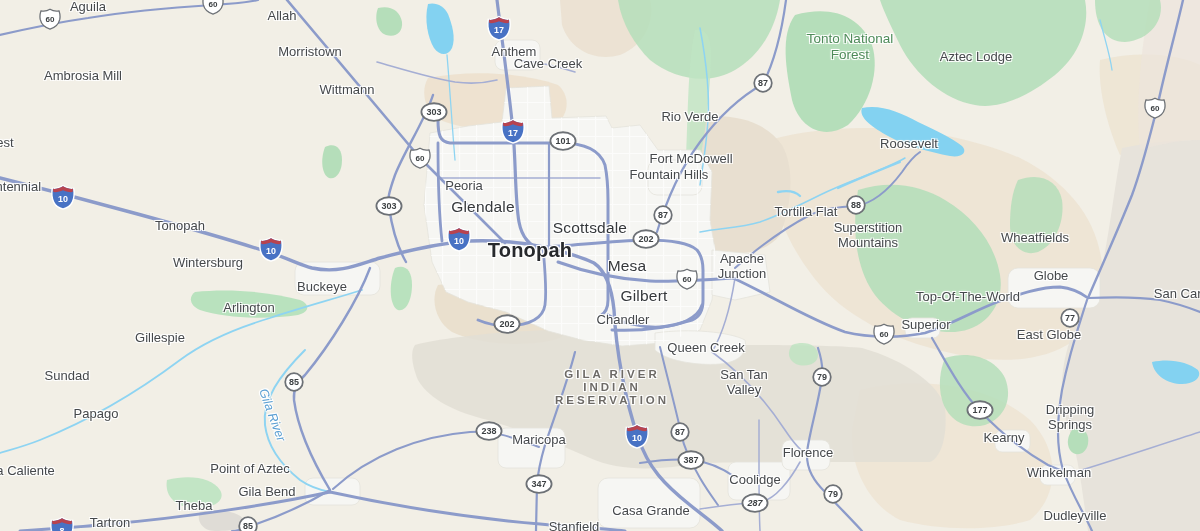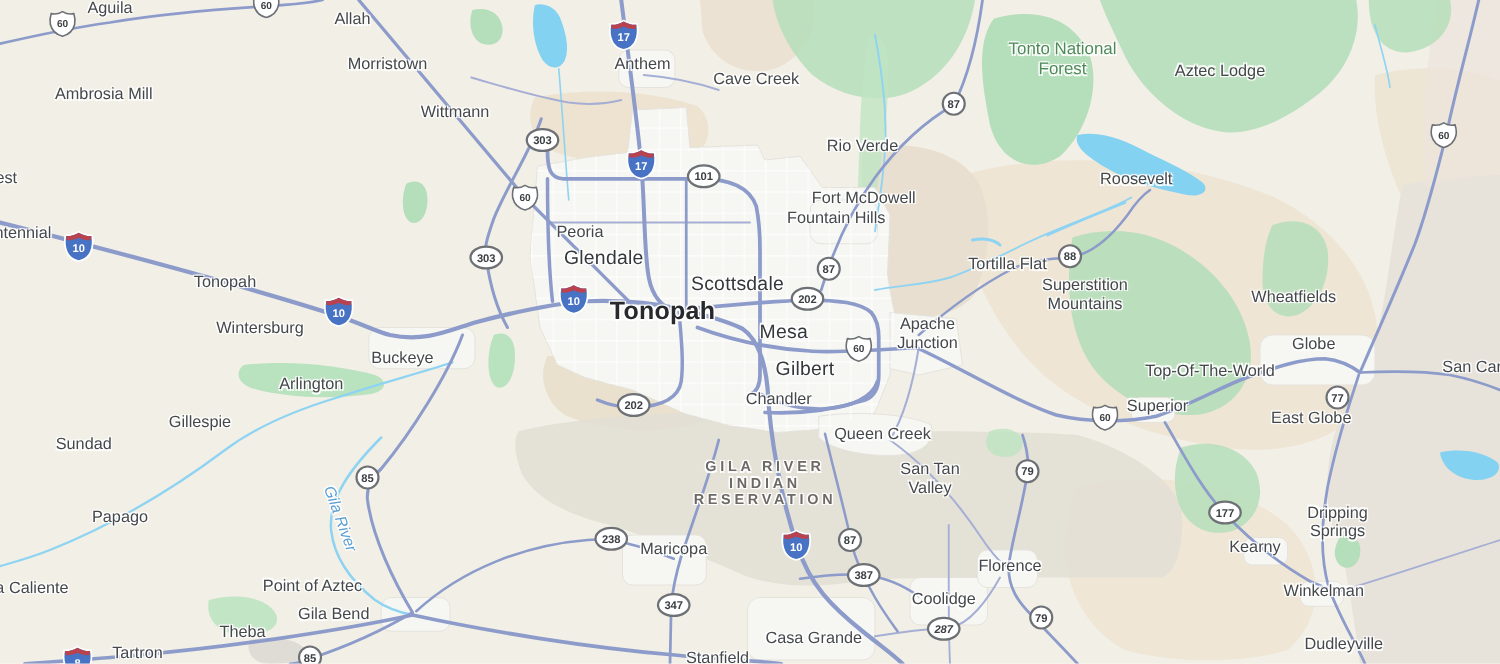--- a/index.html
+++ b/index.html
@@ -156,25 +156,25 @@
       <path stroke-width="3" d="M330,492 C270,505 180,518 110,524 C80,527 50,529 20,531"></path>
       <path stroke-width="3" d="M330,492 C390,505 470,518 540,524 C570,527 600,528 625,531"></path>
     </g>
   </svg>
 
   <div id="labels-layer">
       <div class="lbl town" style="left: 88px; top: 7px;">Aguila</div>
       <div class="lbl town" style="left: 282px; top: 16px;">Allah</div>
       <div class="lbl town" style="left: 310px; top: 52px;">Morristown</div>
       <div class="lbl town" style="left: 83px; top: 76px;">Ambrosia Mill</div>
-      <div class="lbl town" style="left: 347px; top: 90px; margin-left: 17px;">Wittmann</div>
+      <div class="lbl town" style="left: 347px; top: 90px;">Wittmann</div>
       <div class="lbl town" style="left: 5px; top: 143px;">est</div>
       <div class="lbl town" style="left: 10px; top: 187px;">Centennial</div>
       <div class="lbl town" style="left: 514px; top: 52px;">Anthem</div>
-      <div class="lbl town" style="left: 605px; top: 64px;">Cave Creek</div>
+      <div class="lbl town" style="left: 548px; top: 64px;">Cave Creek</div>
       <div class="lbl town" style="left: 690px; top: 117px;">Rio Verde</div>
       <div class="lbl town" style="left: 691px; top: 159px;">Fort McDowell</div>
       <div class="lbl town" style="left: 669px; top: 175px;">Fountain Hills</div>
       <div class="lbl forest" style="left: 850px; top: 47px;">
         <div>Tonto National</div>
         <div>Forest</div>
       </div>
       <div class="lbl town" style="left: 976px; top: 57px;">Aztec Lodge</div>
       <div class="lbl town" style="left: 909px; top: 144px;">Roosevelt</div>
       <div class="lbl town" style="left: 464px; top: 186px;">Peoria</div>
@@ -197,21 +197,21 @@
       </div>
       <div class="lbl town" style="left: 1035px; top: 238px;">Wheatfields</div>
       <div class="lbl town" style="left: 1051px; top: 276px;">Globe</div>
       <div class="lbl town" style="left: 1049px; top: 295px; margin-top: 40px;">East Globe</div>
       <div class="lbl town" style="left: 1186px; top: 294px;">San Carlos</div>
       <div class="lbl town" style="left: 968px; top: 297px;">Top-Of-The-World</div>
       <div class="lbl town" style="left: 926px; top: 325px;">Superior</div>
       <div class="lbl town" style="left: 322px; top: 287px;">Buckeye</div>
       <div class="lbl town" style="left: 249px; top: 308px;">Arlington</div>
       <div class="lbl town" style="left: 160px; top: 338px;">Gillespie</div>
-      <div class="lbl town" style="left: 57px; top: 356px; padding-left: 20px;">Sundad</div>
+      <div class="lbl town" style="left: 57px; top: 376px; padding-left: 20px;">Sundad</div>
       <div class="lbl town" style="left: 96px; top: 414px;">Papago</div>
       <div class="lbl town" style="left: 14px; top: 471px;">Agua Caliente</div>
       <div class="lbl town" style="left: 706px; top: 348px;">Queen Creek</div>
       <div class="lbl town" style="left: 744px; top: 383px;">
         <div>San Tan</div>
         <div>Valley</div>
       </div>
       <div class="lbl reservation" style="left: 612px; top: 388px;">
         <div>GILA RIVER</div>
         <div>INDIAN</div>

